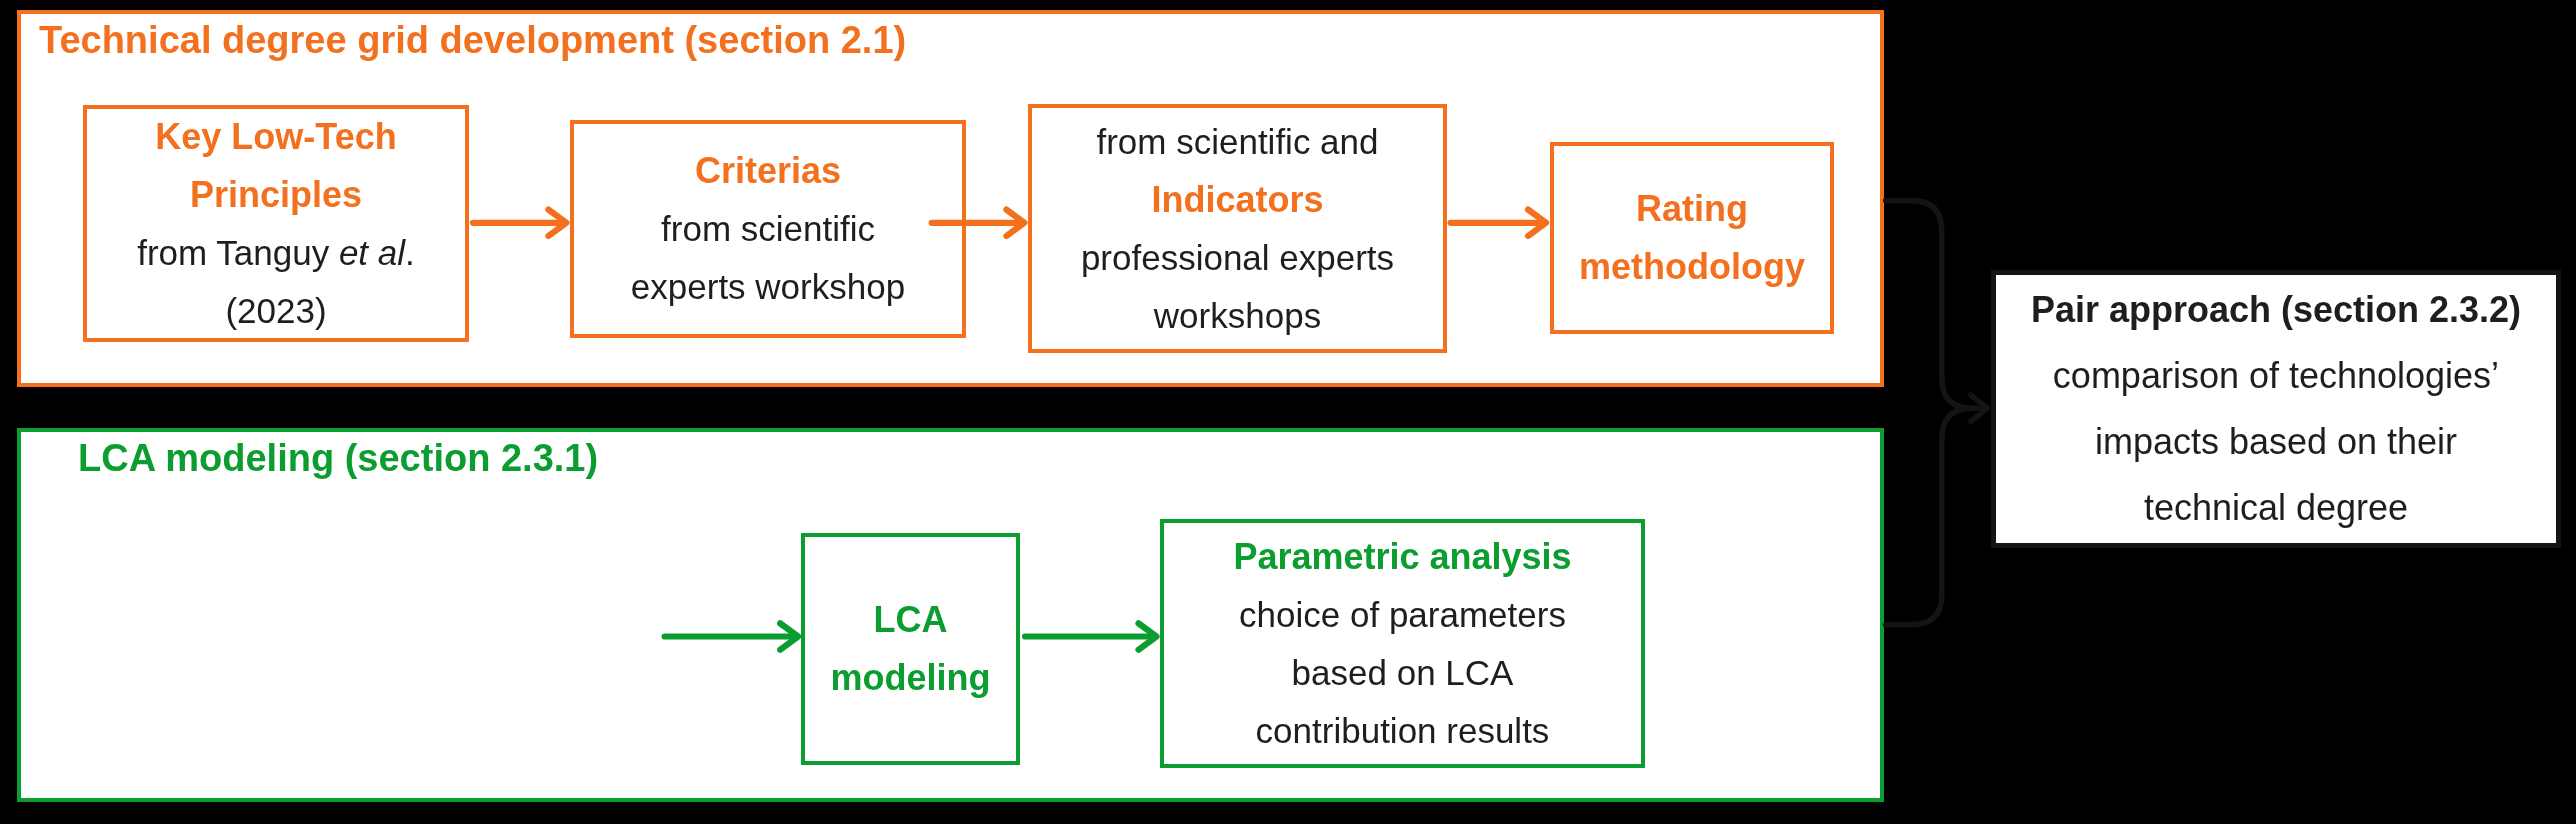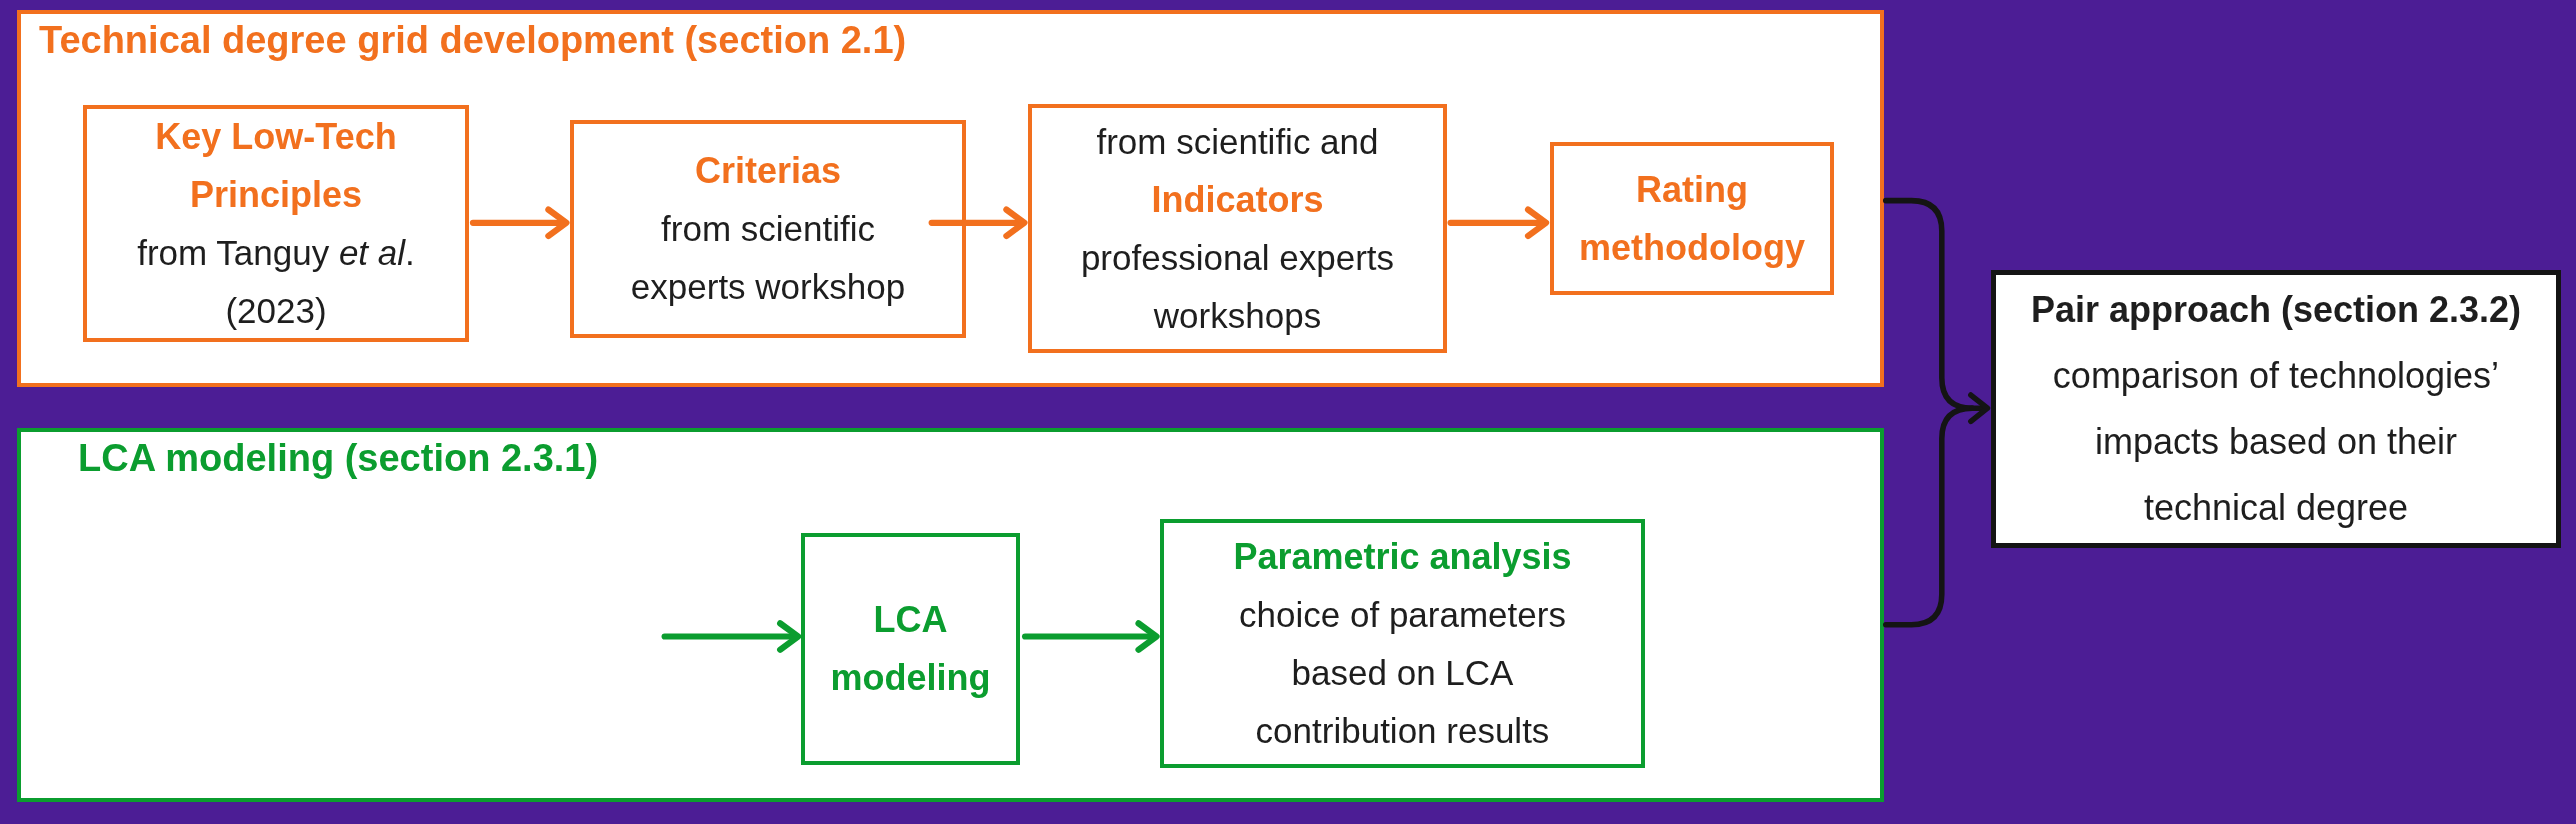--- a/index.html
+++ b/index.html
@@ -5,21 +5,21 @@
   :root{
     --orange:#F2701E;
     --green:#0B9D2F;
     --ink:#1E1E1E;
     --line:#141414;
   }
   html,body{margin:0;padding:0;background:#ffffff;}
   #canvas{
     position:relative;
     width:2576px;height:824px;
-    background:#4c1d95;
+    background:#000000;
     font-family:"Liberation Sans", sans-serif;
     overflow:hidden;
   }
   .panel{
     position:absolute;
     background:#ffffff;
     box-sizing:border-box;
   }
   .panel.orange{border:4.8px solid var(--orange);}
   .panel.green{border:4.8px solid var(--green);}
@@ -86,21 +86,21 @@
     <div class="ln">experts workshop</div>
   </div>
 
   <div class="box orange" style="left:1028px;top:104px;width:419px;height:249px;">
     <div class="ln">from scientific and</div>
     <div class="ln ttl">Indicators</div>
     <div class="ln">professional experts</div>
     <div class="ln">workshops</div>
   </div>
 
-  <div class="box orange" style="left:1550px;top:142px;width:284px;height:153px;">
+  <div class="box orange" style="left:1550px;top:142px;width:284px;height:192px;">
     <div class="ln ttl">Rating</div>
     <div class="ln ttl">methodology</div>
   </div>
 
   <div class="panel green" style="left:17.3px;top:428px;width:1867px;height:374px;"></div>
   <div class="section-title green" style="left:39px;top:437px;margin-left:39px;">LCA modeling (section 2.3.1)</div>
 
 
   <div class="box green" style="left:801px;top:533px;width:219px;height:232px;">
     <div class="ln ttl">LCA</div>

